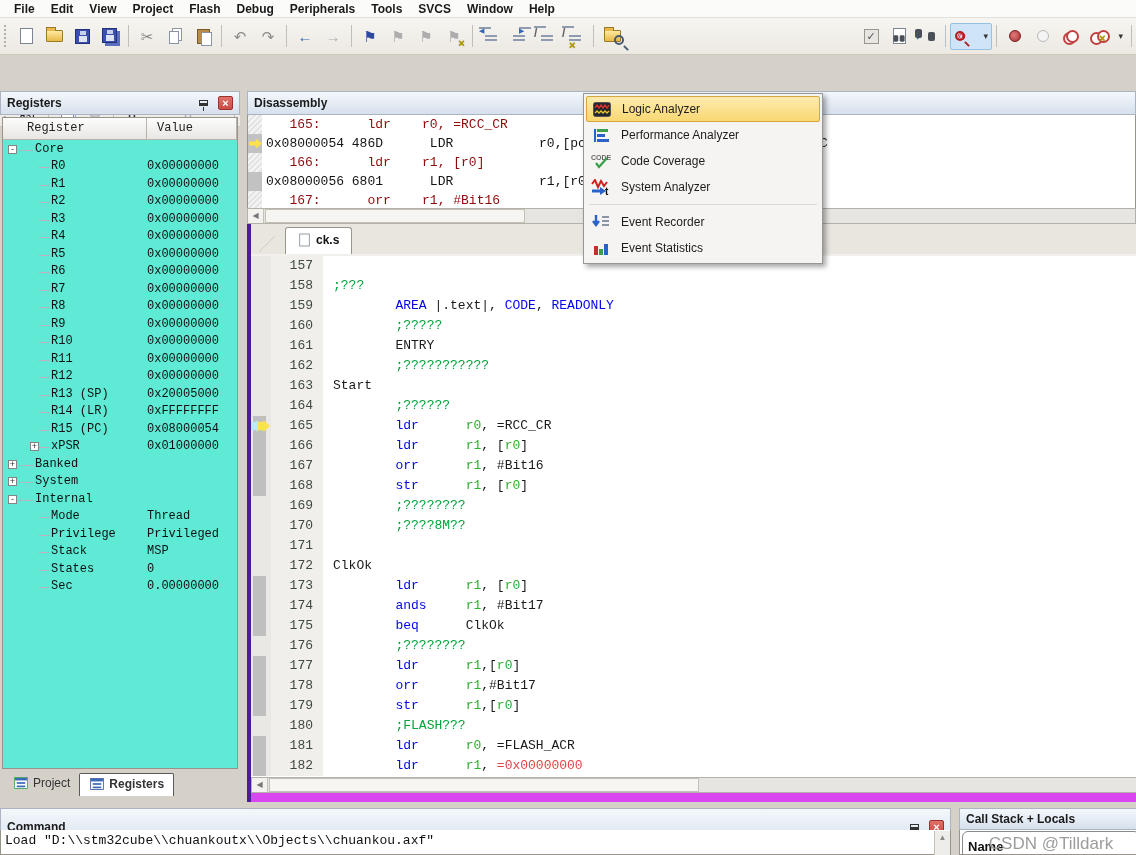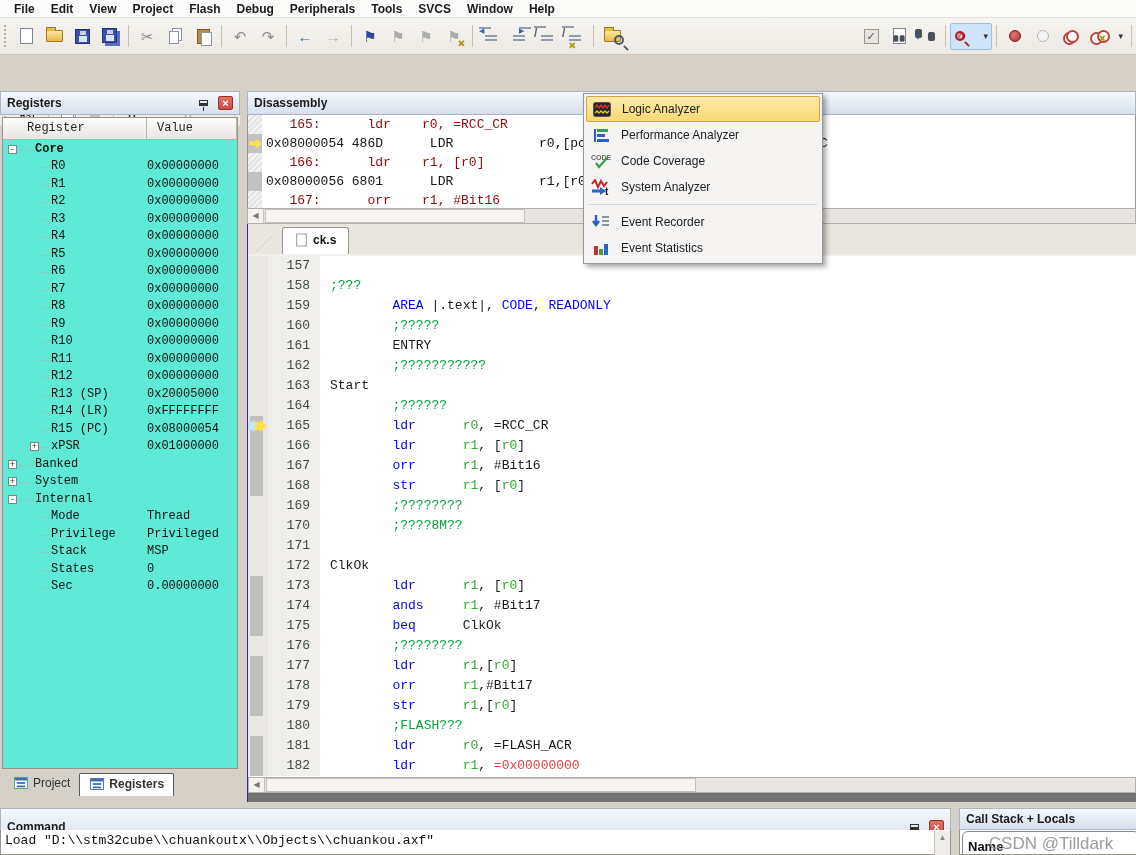--- a/index.html
+++ b/index.html
@@ -103,21 +103,21 @@
   #regbody { position:absolute; left:2px; top:26px; width:236px; height:652px; background:#5eead4; border:1px solid #98948c; overflow:hidden; }
   #reghead { display:flex; height:22px; font-family:"Liberation Mono",monospace; font-size:12px; color:#222; }
   .hcell { background:linear-gradient(#fdfdfd,#e8e6e2); border-right:1px solid #b8b4ac; border-bottom:1px solid #b8b4ac; padding:3px 0 0 10px; }
   .hcell.c1 { width:144px; padding-left:24px; } .hcell.c2 { flex:1; }
   .rrow { height:17.5px; display:flex; font-family:"Liberation Mono",monospace; font-size:12px; color:#111; align-items:center; }
   .rname { width:144px; position:relative; white-space:nowrap; }
   .rval { flex:1; white-space:nowrap; }
   .ebox { position:absolute; top:3px; width:9px; height:9px; background:#fff; border:1px solid #848484; font-size:9px; line-height:7px; text-align:center; color:#333; font-family:"Liberation Sans",sans-serif; }
   .lv0 .ebox { left:5px; } .lv1 .ebox { left:27px; }
   .lv0 .rlabel { padding-left:32px; } .lv1 .rlabel { padding-left:48px; }
-  .rrow.bold .rlabel { font-weight:700; }
+  .rrow.bold .rlabel { font-weight:400; }
   .stub { position:absolute; top:8px; left:16px; width:14px; border-top:1px dotted #b0b0b0; }
   .lv1 .stub { left:36px; width:10px; }
 
   
   #lefttabs { position:absolute; left:0; top:771px; width:240px; height:31px; display:flex; align-items:flex-start; padding:2px 0 0 4px; }
   .ltab { display:flex; align-items:center; gap:4px; font-size:12px; color:#333; padding:3px 9px 5px; }
   .ltab.active { background:#fff; border:1px solid #5a5a5a; border-bottom:none; font-weight:700; border-radius:2px 2px 0 0; }
   .ltab .win-ic { transform:scale(.85); }
 
   
@@ -129,21 +129,21 @@
   .dmarg.blk { background:#c2c2c2; }
   .dtext { font-family:"Liberation Mono",monospace; font-size:13px; white-space:pre; padding-left:4px; }
   .dl-src .dtext { color:#8e0b0b; } .dl-asm .dtext { color:#141414; }
   .yarrow { position:absolute; left:1px; top:4px; width:13px; height:11px; background:#ffe14d; clip-path:polygon(0 32%,52% 32%,52% 4%,100% 50%,52% 96%,52% 68%,0 68%); filter:drop-shadow(0 0 1px #8a6d00); z-index:3; }
   #dis-scroll { position:absolute; left:0; top:117px; width:889px; height:16px; background:#e7e5e1; border:1px solid #b5b1a9; display:flex; }
   .sb-btn { width:16px; height:14px; background:#f4f2ee; border-right:1px solid #c5c1b9; color:#777; font-size:8px; text-align:center; line-height:14px; }
   .sb-btn::before { content:"◀"; }
   .sb-thumb { width:260px; height:14px; background:#f7f5f1; border:1px solid #c5c1b9; margin-left:1px; }
 
   
-  #editor { position:absolute; left:247px; top:224px; width:889px; height:578px; background:#737373; border-left:1px solid #4c1d95; }
+  #editor { position:absolute; left:247px; top:224px; width:889px; height:578px; background:#d946ef; border-left:4px solid #4c1d95; }
   #tabrow { height:32px; background:#e9e6e0; border-bottom:2px solid #f2f0ec; position:relative; display:flex; align-items:flex-end; padding-left:34px; }
   #tabrow::before { content:""; position:absolute; left:8px; bottom:0; width:22px; height:18px; background:linear-gradient(135deg,transparent 11px,#cfccc4 11px,#cfccc4 12px,transparent 12px); }
   .etab { display:flex; align-items:center; gap:5px; background:#fff; border:1px solid #9a968e; border-bottom:none; border-radius:3px 3px 0 0; padding:4px 12px 6px; font-size:12px; font-weight:700; color:#111; }
   .etab .ic-page { transform:scale(.8); }
   #edbody { position:absolute; left:0; top:32px; width:888px; height:521px; overflow:hidden; background:#fff; }
   .eline { height:20px; display:flex; align-items:center; }
   .lmarg { width:20px; height:20px; flex:none; background:#e9e8e5; position:relative; }
   .lmarg.blk::after { content:""; position:absolute; left:2px; top:0; width:13px; height:20px; background:#bfbfbf; }
   .lnum { width:52px; flex:none; text-align:right; padding-right:10px; font-family:"Liberation Mono",monospace; font-size:13px; color:#3e4a3e; background:#f0efec; height:20px; line-height:20px; }
   .lcode { font-family:"Liberation Mono",monospace; font-size:13px; white-space:pre; padding-left:10px; line-height:20px; }

